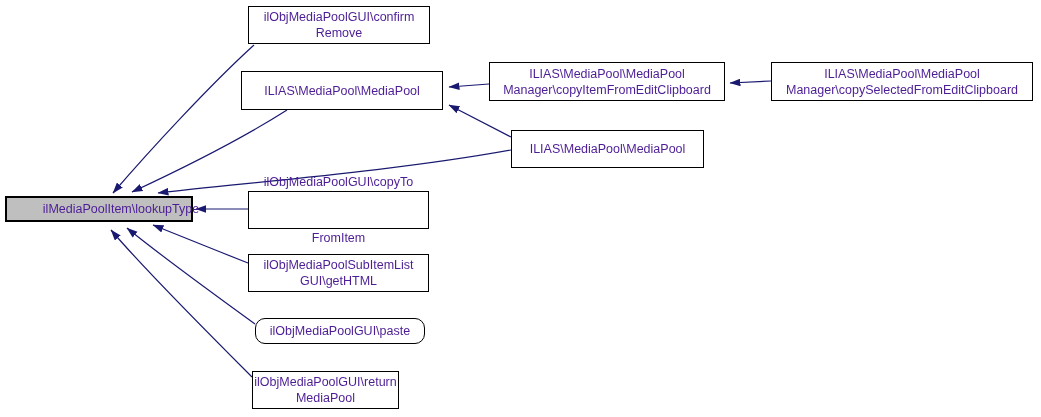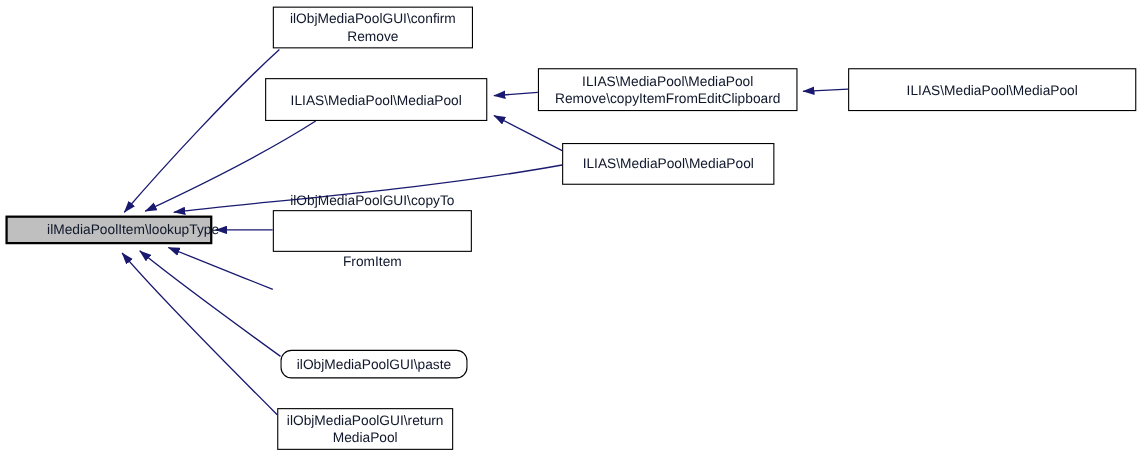--- a/index.html
+++ b/index.html
@@ -14,21 +14,21 @@
   .edges {
     position: absolute;
     left: 0; top: 0;
     width: 1041px; height: 417px;
   }
   .node {
     position: absolute;
     box-sizing: border-box;
     background: #ffffff;
     border: 1px solid #000000;
-    color: #0f172a;
+    color: #4c1d95;
     font-size: 12.5px;
     line-height: 16px;
     text-align: center;
     display: flex;
     flex-direction: column;
     align-items: center;
     justify-content: center;
     white-space: nowrap;
     cursor: pointer;
   }
@@ -72,39 +72,44 @@
     <span>ilObjMediaPoolGUI\confirm</span>
     <span>Remove</span>
   </div>
 
   <div class="node" style="left:241px; top:71px; width:202px; height:39px;">
     <span>ILIAS\MediaPool\MediaPool</span>
   </div>
 
   <div class="node" style="left:489px; top:62px; width:236px; height:39px;">
     <span>ILIAS\MediaPool\MediaPool</span>
-    <span>Remove\copyItemFromEditClipboard</span>
+    <span>Manager\copyItemFromEditClipboard</span>
   </div>
 
   <div class="node" style="left:771px; top:62px; width:262px; height:39px;">
     <span>ILIAS\MediaPool\MediaPool</span>
+    <span>Manager\copySelectedFromEditClipboard</span>
   </div>
 
   <div class="node" style="left:511px; top:130px; width:193px; height:38px;">
     <span>ILIAS\MediaPool\MediaPool</span>
   </div>
 
   <div class="node" style="left:248px; top:191px; width:181px; height:38px;gap:40px;">
     <span>ilObjMediaPoolGUI\copyTo</span>
     <span>FromItem</span>
   </div>
 
+  <div class="node" style="left:248px; top:254px; width:181px; height:38px;">
+    <span>ilObjMediaPoolSubItemList</span>
+    <span>GUI\getHTML</span>
+  </div>
 
   <div class="node" style="left:255px; top:318px; width:170px; height:26px;border-radius:10px;">
     <span>ilObjMediaPoolGUI\paste</span>
   </div>
 
-  <div class="node" style="left:252px; top:371px; width:160px; height:38px;">
+  <div class="node" style="left:252px; top:371px; width:147px; height:38px;">
     <span>ilObjMediaPoolGUI\return</span>
     <span>MediaPool</span>
   </div>
 
 </div>
 
 </body></html>

